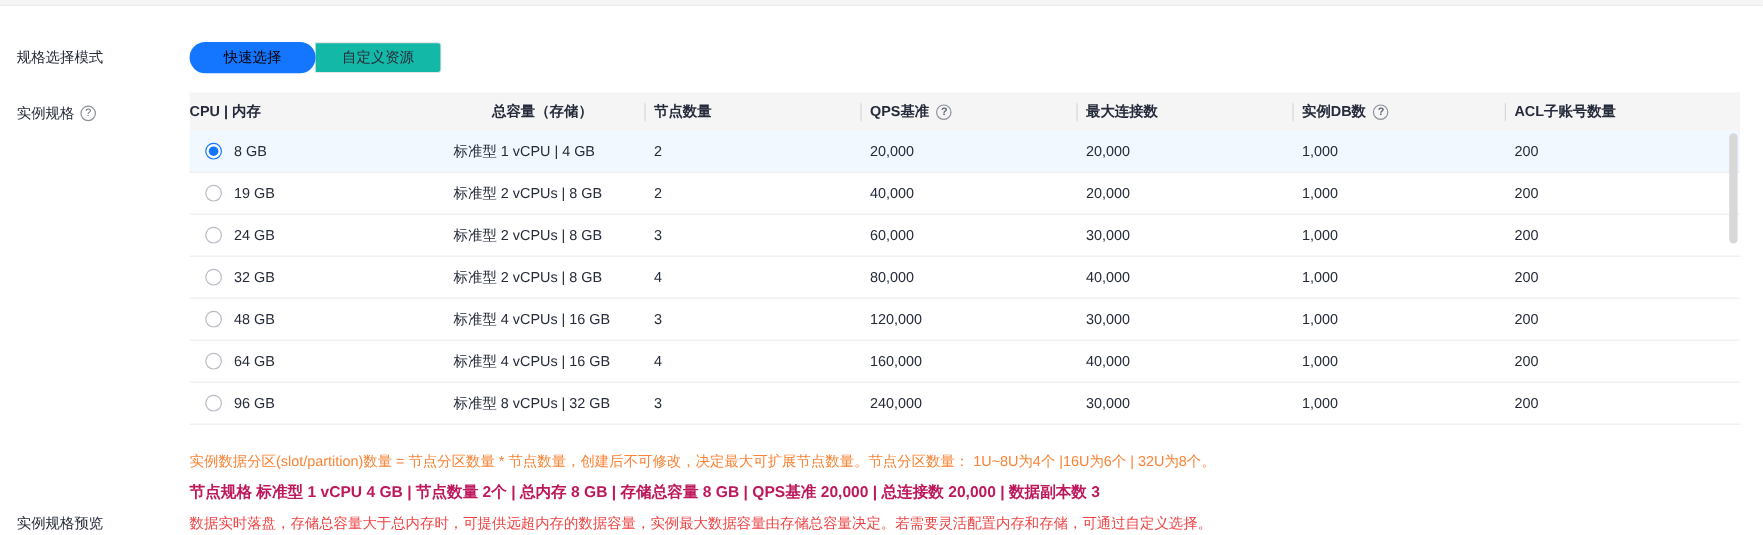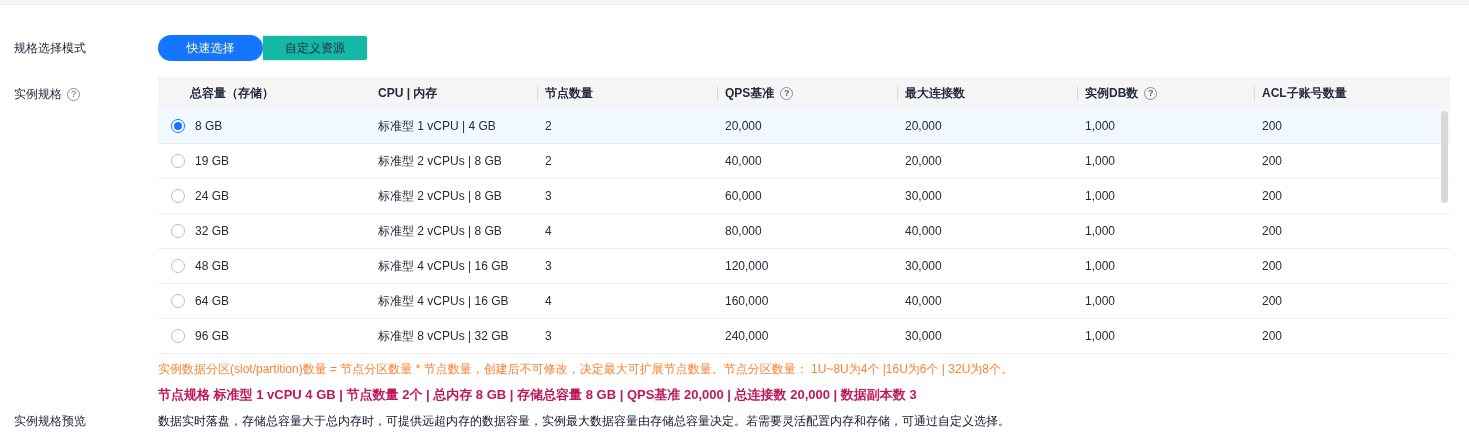--- a/index.html
+++ b/index.html
@@ -19,21 +19,21 @@
   .row-mode { margin-top: 30px; }
   .row-mode .form-label { line-height: 26px; }
   .tabs { display: flex; }
   .tab {
     height: 26px; min-width: 105px; padding: 0 18px;
     font-family: inherit; font-size: 12px;
     background: #14b8a6; color: #252b3a;
     border: 1px solid #e7e7e7; cursor: pointer;
   }
   .tab.active {
-    background: var(--accent); border: none; color: #fef9c3;
+    background: var(--accent); border: none; color: #000000;
     border-radius: 13px; position: relative; z-index: 1;
   }
   .tab:not(.active) { border-left: none; border-radius: 0 3px 3px 0; }
 
   
   .row-spec { margin-top: 16px; }
   .spec-label-wrap { display: flex; align-items: center; gap: 5px; padding-top: 9px; }
   .help-icon {
     display: inline-flex; align-items: center; justify-content: center;
     width: 13px; height: 13px; flex: none;
@@ -65,27 +65,27 @@
   }
   .radio.checked { border: 1.5px solid var(--accent); }
   .radio.checked::after {
     content: ""; position: absolute; inset: 2px;
     border-radius: 50%; background: var(--accent);
   }
   .scrollbar-thumb {
     position: absolute; top: 34px; right: 2px;
     width: 7px; height: 92px; border-radius: 4px; background: #d8d8d8; cursor: pointer;
   }
-  .note { margin-top: 7px; font-size: 12px; color: var(--warning); }
+  .note { margin-top: 22px; font-size: 12px; color: var(--warning); }
 
   
   .row-preview { margin-top: 8px; align-items: flex-end; }
   .row-preview .form-label { padding-top: 3px; }
   .preview-summary { font-weight: bold; font-size: 13px; color: #be185d; }
-  .preview-desc { margin-top: 9px; font-size: 12px; color: #0f172a; }
+  .preview-desc { margin-top: 9px; font-size: 12px; color: #ef4444; }
 </style>
 </head>
 <body>
 
 <div class="top-strip"></div>
 
 <div class="page">
 
   <div class="form-row row-mode">
     <div class="form-label">规格选择模式</div>
@@ -95,25 +95,25 @@
       </div>
   </div>
 
   <div class="form-row row-spec">
     <div class="form-label spec-label-wrap">
       <span>实例规格</span>
       <span class="help-icon">?</span>
     </div>
     <div class="spec-table">
       <div class="thead" id="thead">
+          <div class="th col2">
+            <span>CPU | 内存</span>
+          </div>
           <div class="th col1">
             <span>总容量（存储）</span>
-          </div>
-          <div class="th col2">
-            <span>CPU | 内存</span>
           </div>
           <div class="th col3 sep">
             <span>节点数量</span>
           </div>
           <div class="th col4 sep">
             <span>QPS基准</span>
             <span class="help-icon">?</span>
           </div>
           <div class="th col5 sep">
             <span>最大连接数</span>

